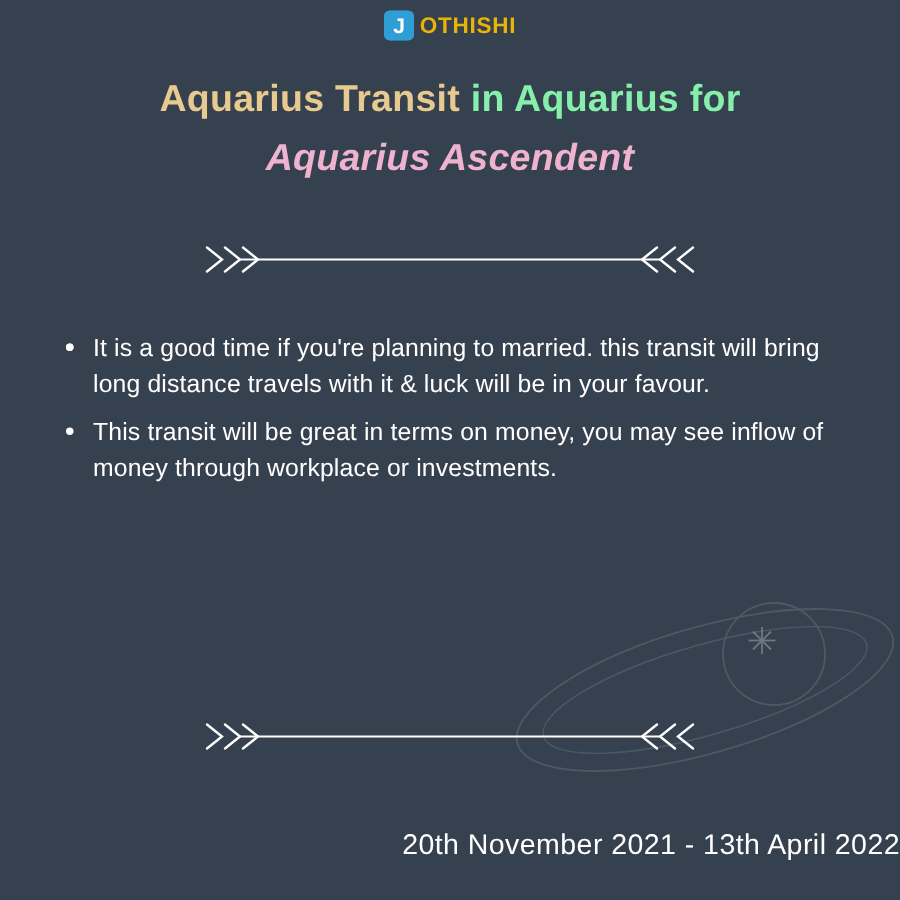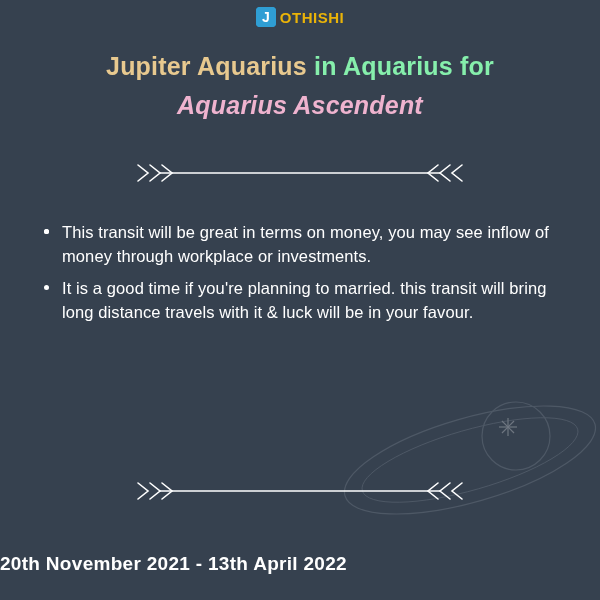--- a/index.html
+++ b/index.html
@@ -123,25 +123,26 @@
     border-radius: 50%;
     background: #ffffff;
   }
 
   
   .date {
     position: absolute;
     top: 553px;
     left: 0;
     width: 100%;
-    text-align: left;
+    text-align: right;
     color: #ffffff;
     font-size: 19px;
-    font-weight: bold;
+    font-weight: normal;
     letter-spacing: 0.3px;
+    padding-left: 37px;
   }
 </style>
 </head>
 <body>
 
 <svg class="bg-art" viewBox="0 0 320 220">
   <ellipse cx="150" cy="120" rx="130" ry="42" fill="none" stroke="#8b94a0" stroke-width="1.2" transform="rotate(-16 150 120)"></ellipse>
   <ellipse cx="150" cy="120" rx="112" ry="30" fill="none" stroke="#8b94a0" stroke-width="0.9" transform="rotate(-16 150 120)"></ellipse>
   <circle cx="196" cy="96" r="34" fill="none" stroke="#8b94a0" stroke-width="1.2"></circle>
   <g stroke="#ffffff" stroke-width="1.2">
@@ -159,21 +160,21 @@
         <rect x="0" y="0" width="20" height="20" rx="4" fill="#2f9ed4"></rect>
         <text x="10" y="15" text-anchor="middle" font-family="Liberation Sans, sans-serif" font-size="14" font-weight="bold" fill="#ffffff">J</text>
       </svg>
     </span>
     <span class="logo-text">OTHISHI</span>
   </div>
 </div>
 
 <div class="headings">
   <div class="h-line1">
-    <span class="gold">Jupiter Aquarius </span><span class="white">in Aquarius for</span>
+    <span class="gold">Aquarius Transit </span><span class="white">in Aquarius for</span>
   </div>
   <div class="h-line2">Aquarius Ascendent</div>
 </div>
 
 <div class="divider divider-top">
   <svg width="340" height="26" viewBox="0 0 340 26">
     <line x1="30" y1="13" x2="310" y2="13" stroke="#ffffff" stroke-width="1.3"></line>
     <g fill="none" stroke="#ffffff" stroke-width="1.6" stroke-linecap="round">
       <polyline points="8,5 18,13 8,21"></polyline>
       <polyline points="20,5 30,13 20,21"></polyline>
@@ -185,25 +186,25 @@
   </svg>
 </div>
 
 <div class="content">
   <ul class="bullets">
     <li>
       <span class="dot"></span>
     </li>
     <li>
       <span class="dot"></span>
-      <span>This transit will be great in terms on money, you may see inflow of money through workplace or investments.</span>
+      <span>It is a good time if you're planning to married. this transit will bring long distance travels with it &amp; luck will be in your favour.</span>
     </li>
     <li>
       <span class="dot"></span>
-      <span>It is a good time if you're planning to married. this transit will bring long distance travels with it &amp; luck will be in your favour.</span>
+      <span>This transit will be great in terms on money, you may see inflow of money through workplace or investments.</span>
     </li>
   </ul>
 </div>
 
 <div class="divider divider-bottom">
   <svg width="340" height="26" viewBox="0 0 340 26">
     <line x1="30" y1="13" x2="310" y2="13" stroke="#ffffff" stroke-width="1.3"></line>
     <g fill="none" stroke="#ffffff" stroke-width="1.6" stroke-linecap="round">
       <polyline points="8,5 18,13 8,21"></polyline>
       <polyline points="20,5 30,13 20,21"></polyline>

